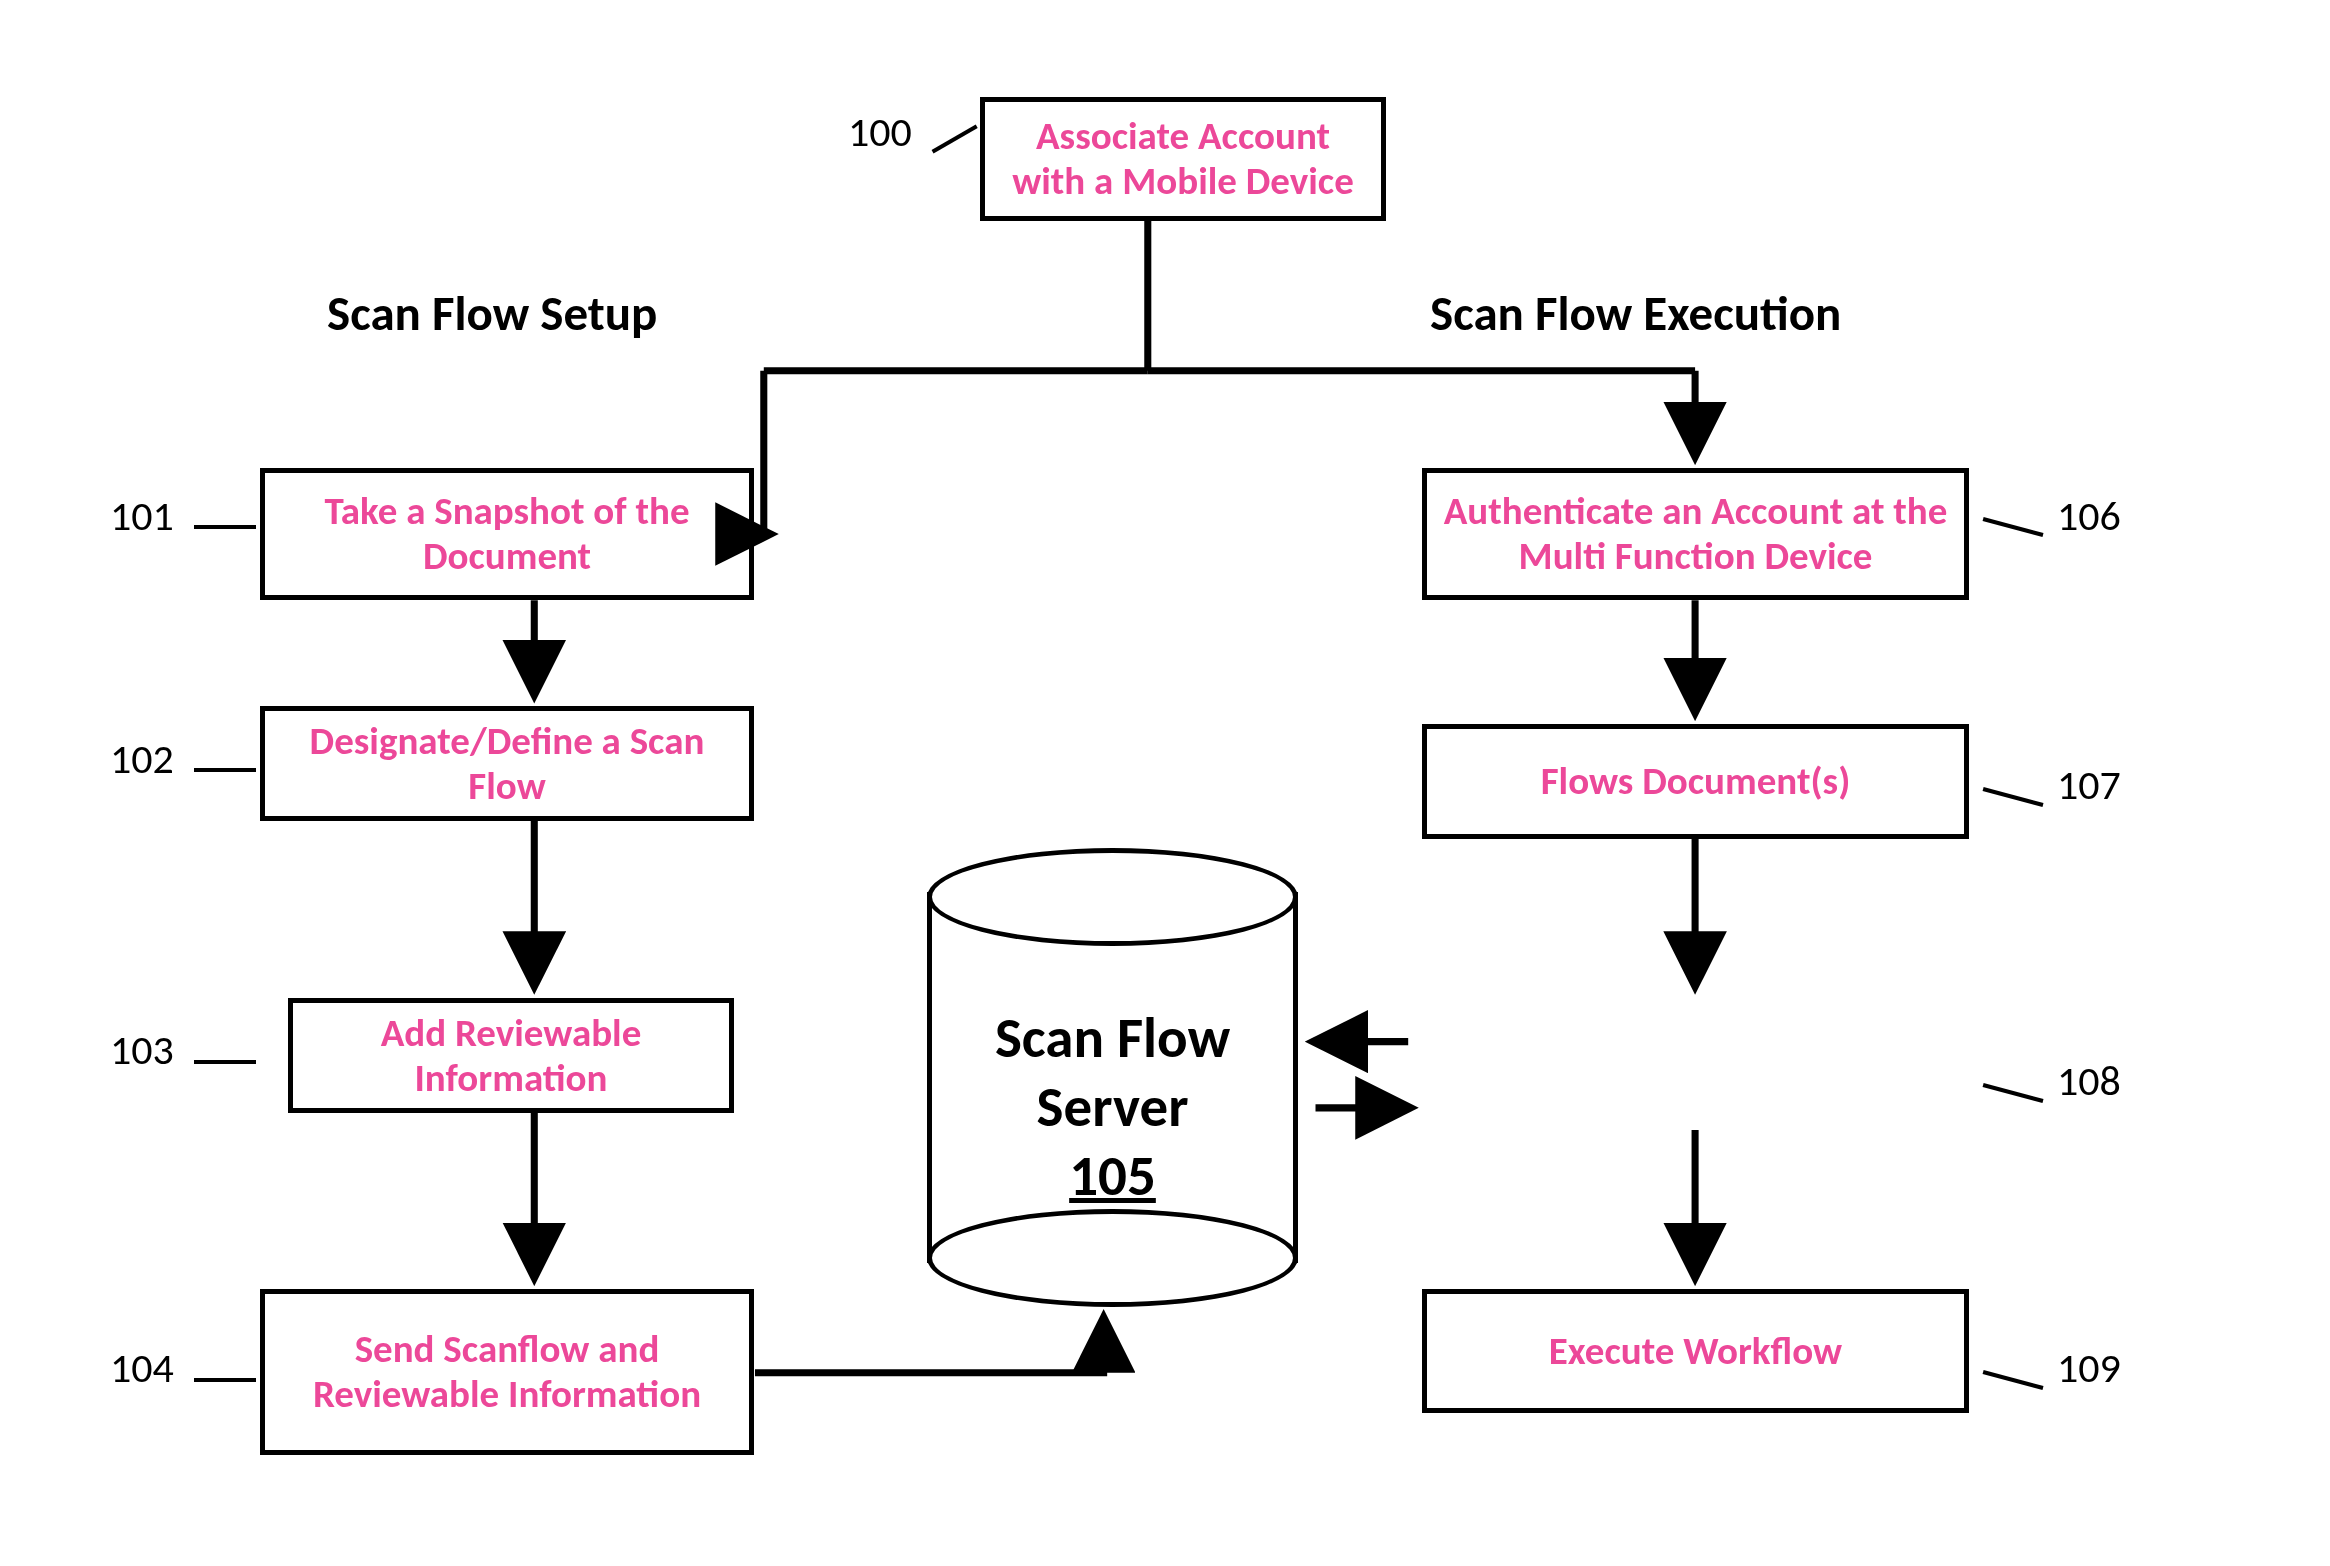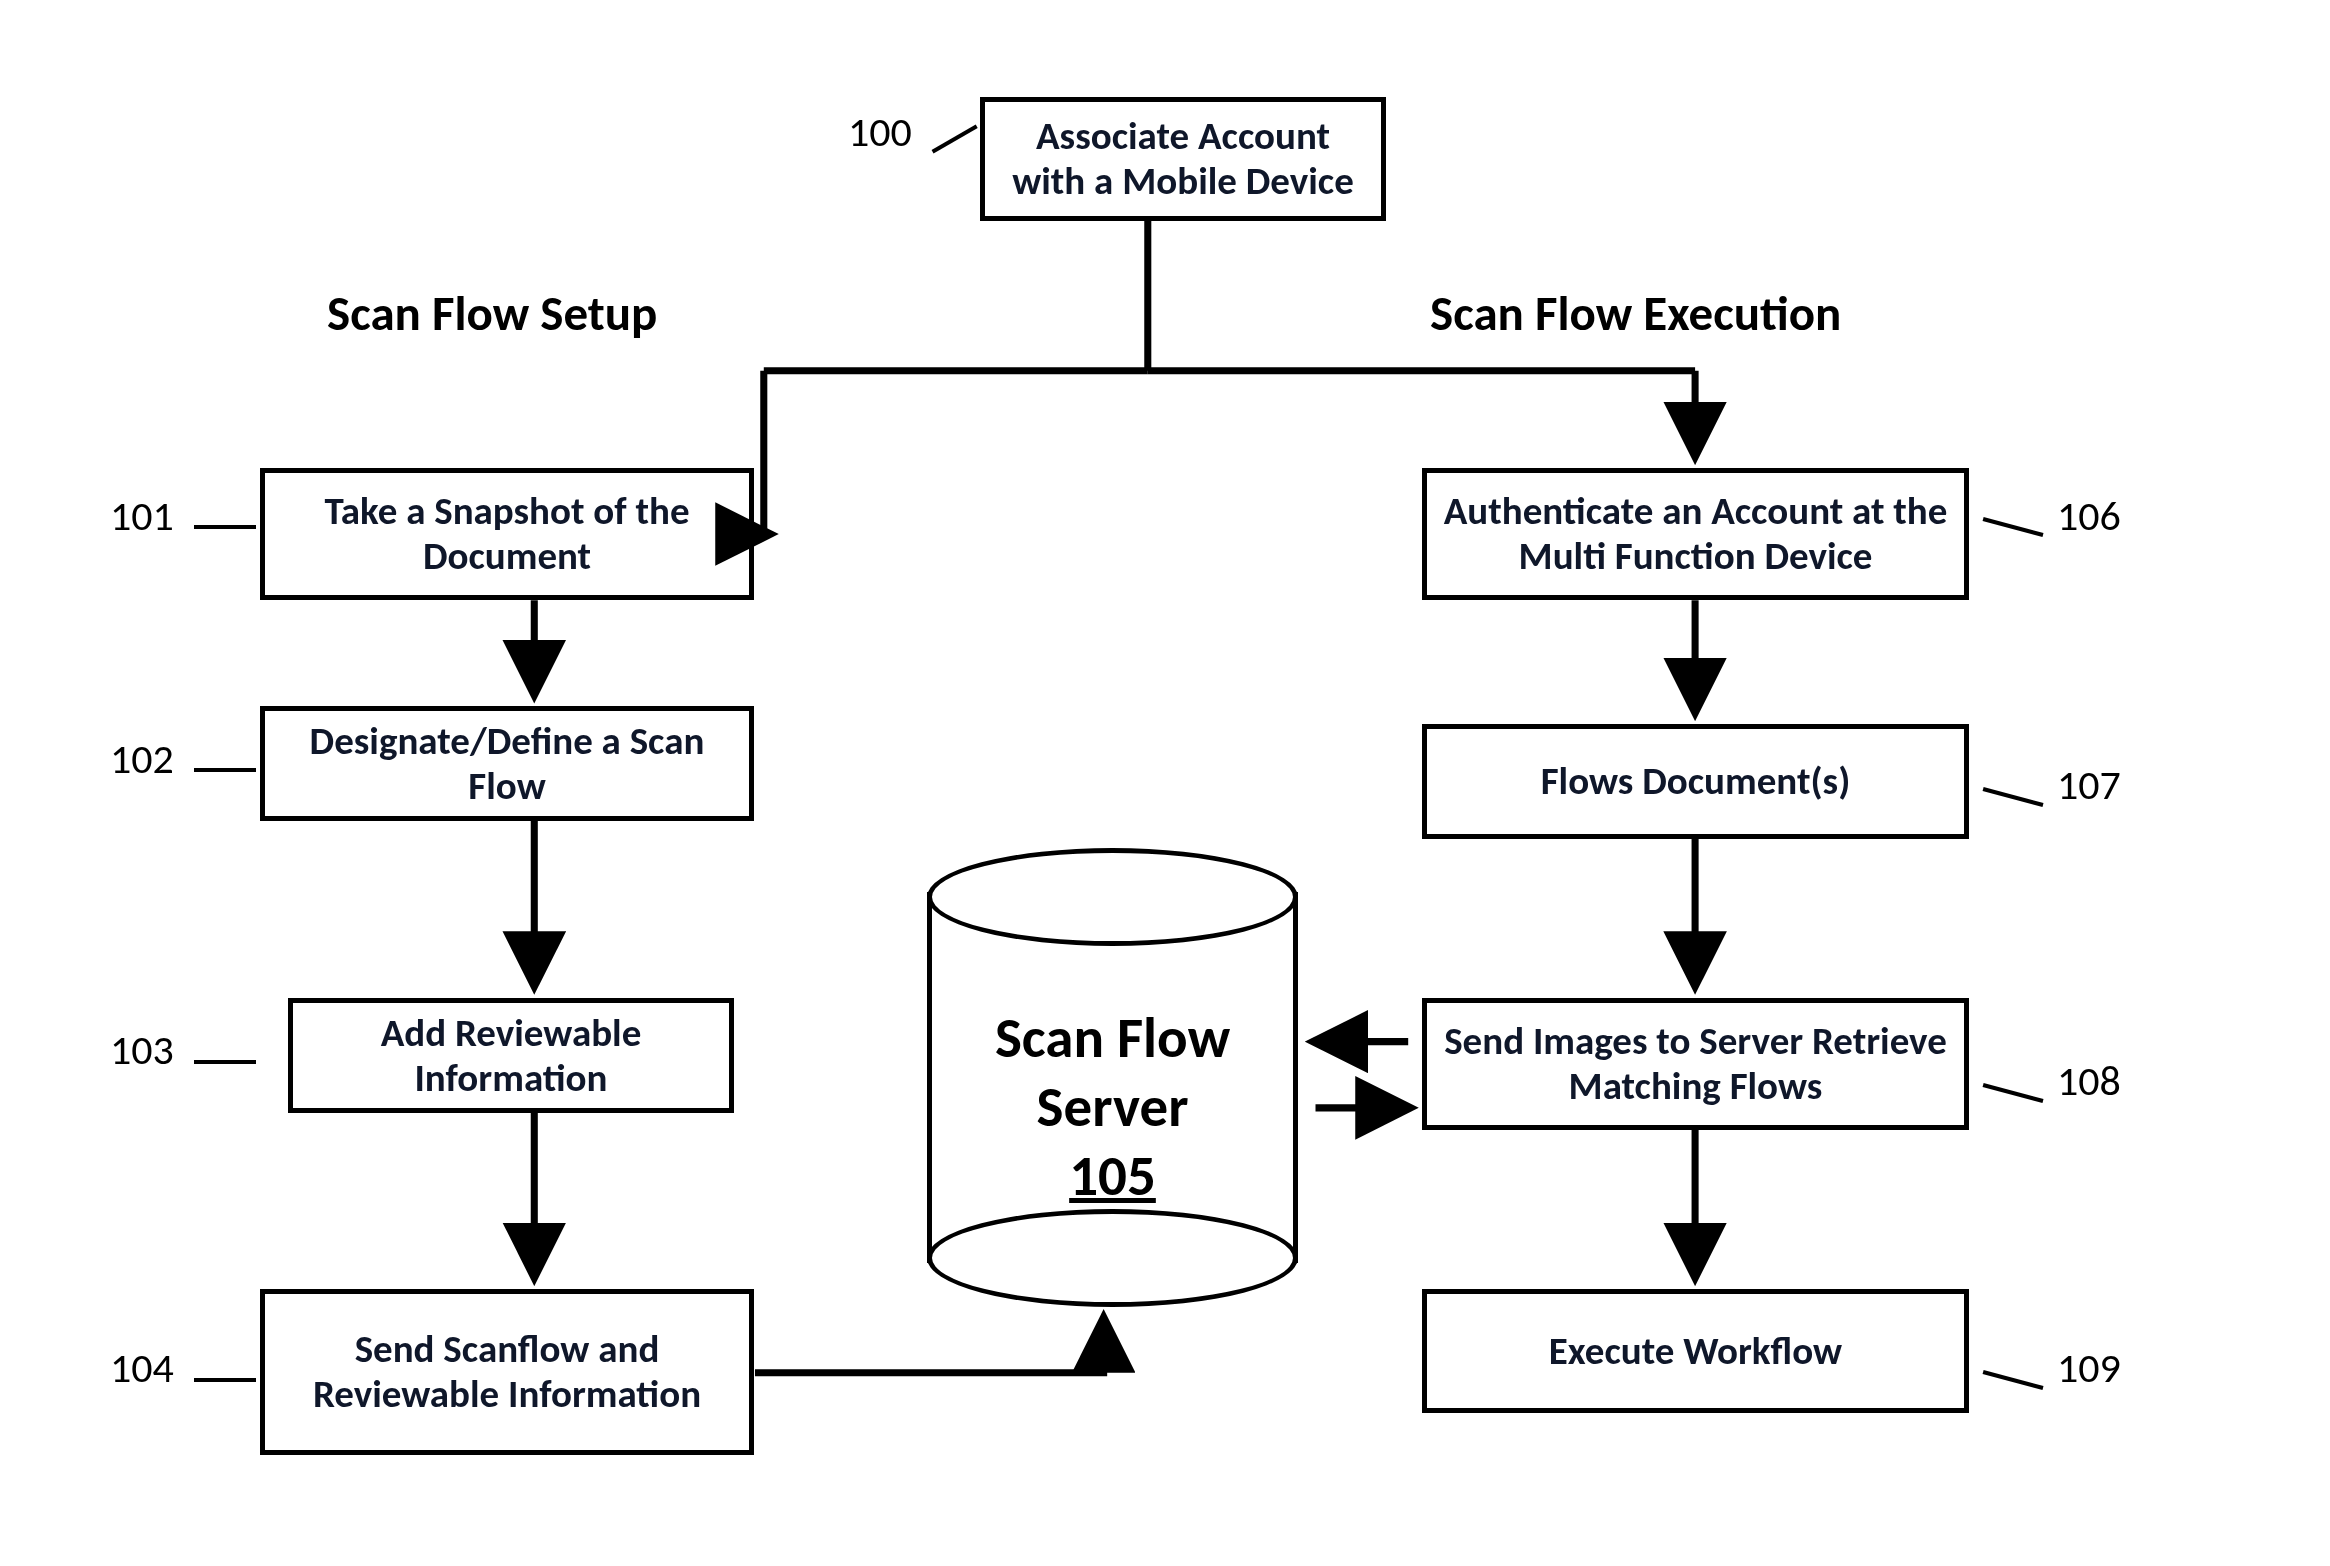--- a/index.html
+++ b/index.html
@@ -24,21 +24,21 @@
   .box {
     position: absolute;
     border: 5.3px solid #000;
     background: #fff;
     display: flex;
     align-items: center;
     justify-content: center;
     text-align: center;
     font-size: 39px;
     font-weight: 600;
-    color: #0f172a;
+    color: #ec4899;
     padding: 7px 14px;
     box-sizing: border-box;
     line-height: 1.15;
   }
   .ref {
     position: absolute;
     font-size: 42px;
     font-weight: 400;
     color: #000;
     white-space: nowrap;
@@ -112,21 +112,20 @@
   <div class="tick" style="left:194px; top:1378px; width:62px; height:4.4px;"></div>
 
   <div class="box" style="left:1422px; top:468px; width:547px; height:132px;">Authenticate an Account at the Multi Function Device</div>
   <div class="ref" style="left:2057px; top:490px;">106</div>
   <div class="tick" style="left:1982px; top:525px; width:62px; height:4.4px; transform:rotate(15deg);"></div>
 
   <div class="box" style="left:1422px; top:724px; width:547px; height:115px;">Flows Document(s)</div>
   <div class="ref" style="left:2057px; top:759px;text-align:right;">107</div>
   <div class="tick" style="left:1982px; top:795px; width:62px; height:4.4px; transform:rotate(15deg);"></div>
 
-  <div class="box" style="left:1422px; top:998px; width:547px; height:132px;">Send Images to Server Retrieve Matching Flows</div>
   <div class="ref" style="left:2057px; top:1055px;">108</div>
   <div class="tick" style="left:1982px; top:1091px; width:62px; height:4.4px; transform:rotate(15deg);"></div>
 
   <div class="box" style="left:1422px; top:1289px; width:547px; height:124px;">Execute Workflow</div>
   <div class="ref" style="left:2057px; top:1342px;">109</div>
   <div class="tick" style="left:1982px; top:1378px; width:62px; height:4.4px; transform:rotate(15deg);"></div>
 
   <div class="cyl" style="left:927px; top:848px; width:371px; height:459px;">
     <div class="body" style="top:44px; bottom:44px;"></div>
     <div class="bot" style="bottom:0; height:88px;"></div>

